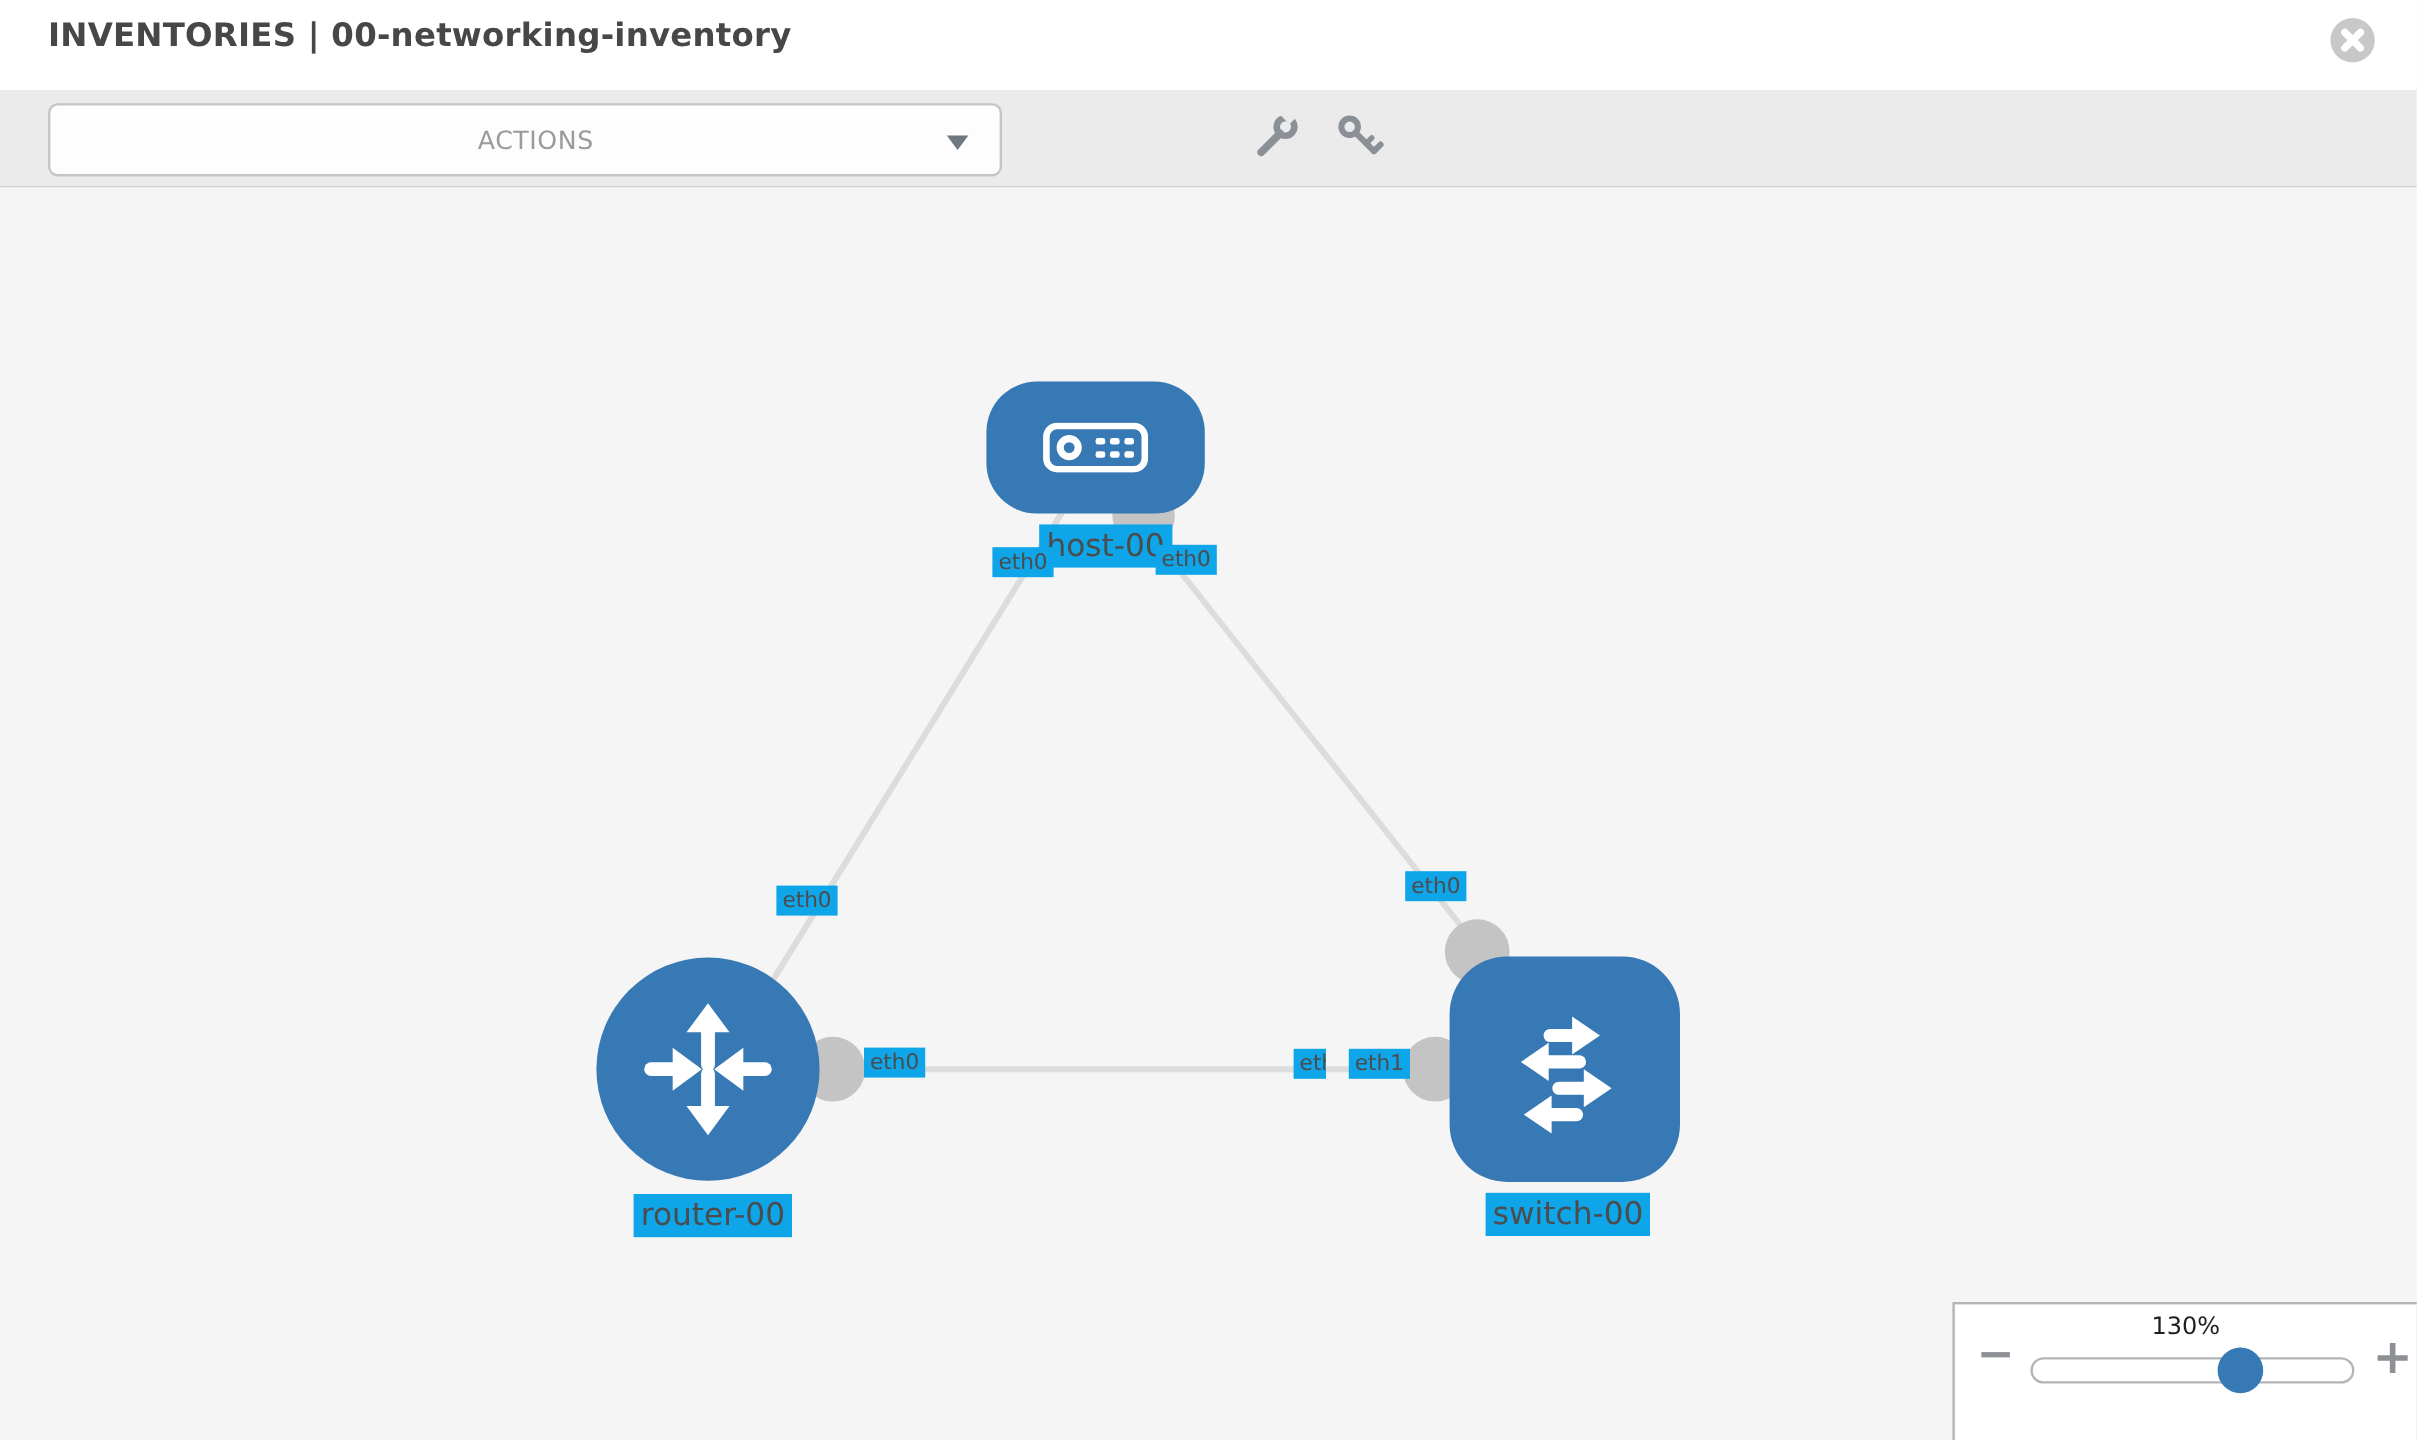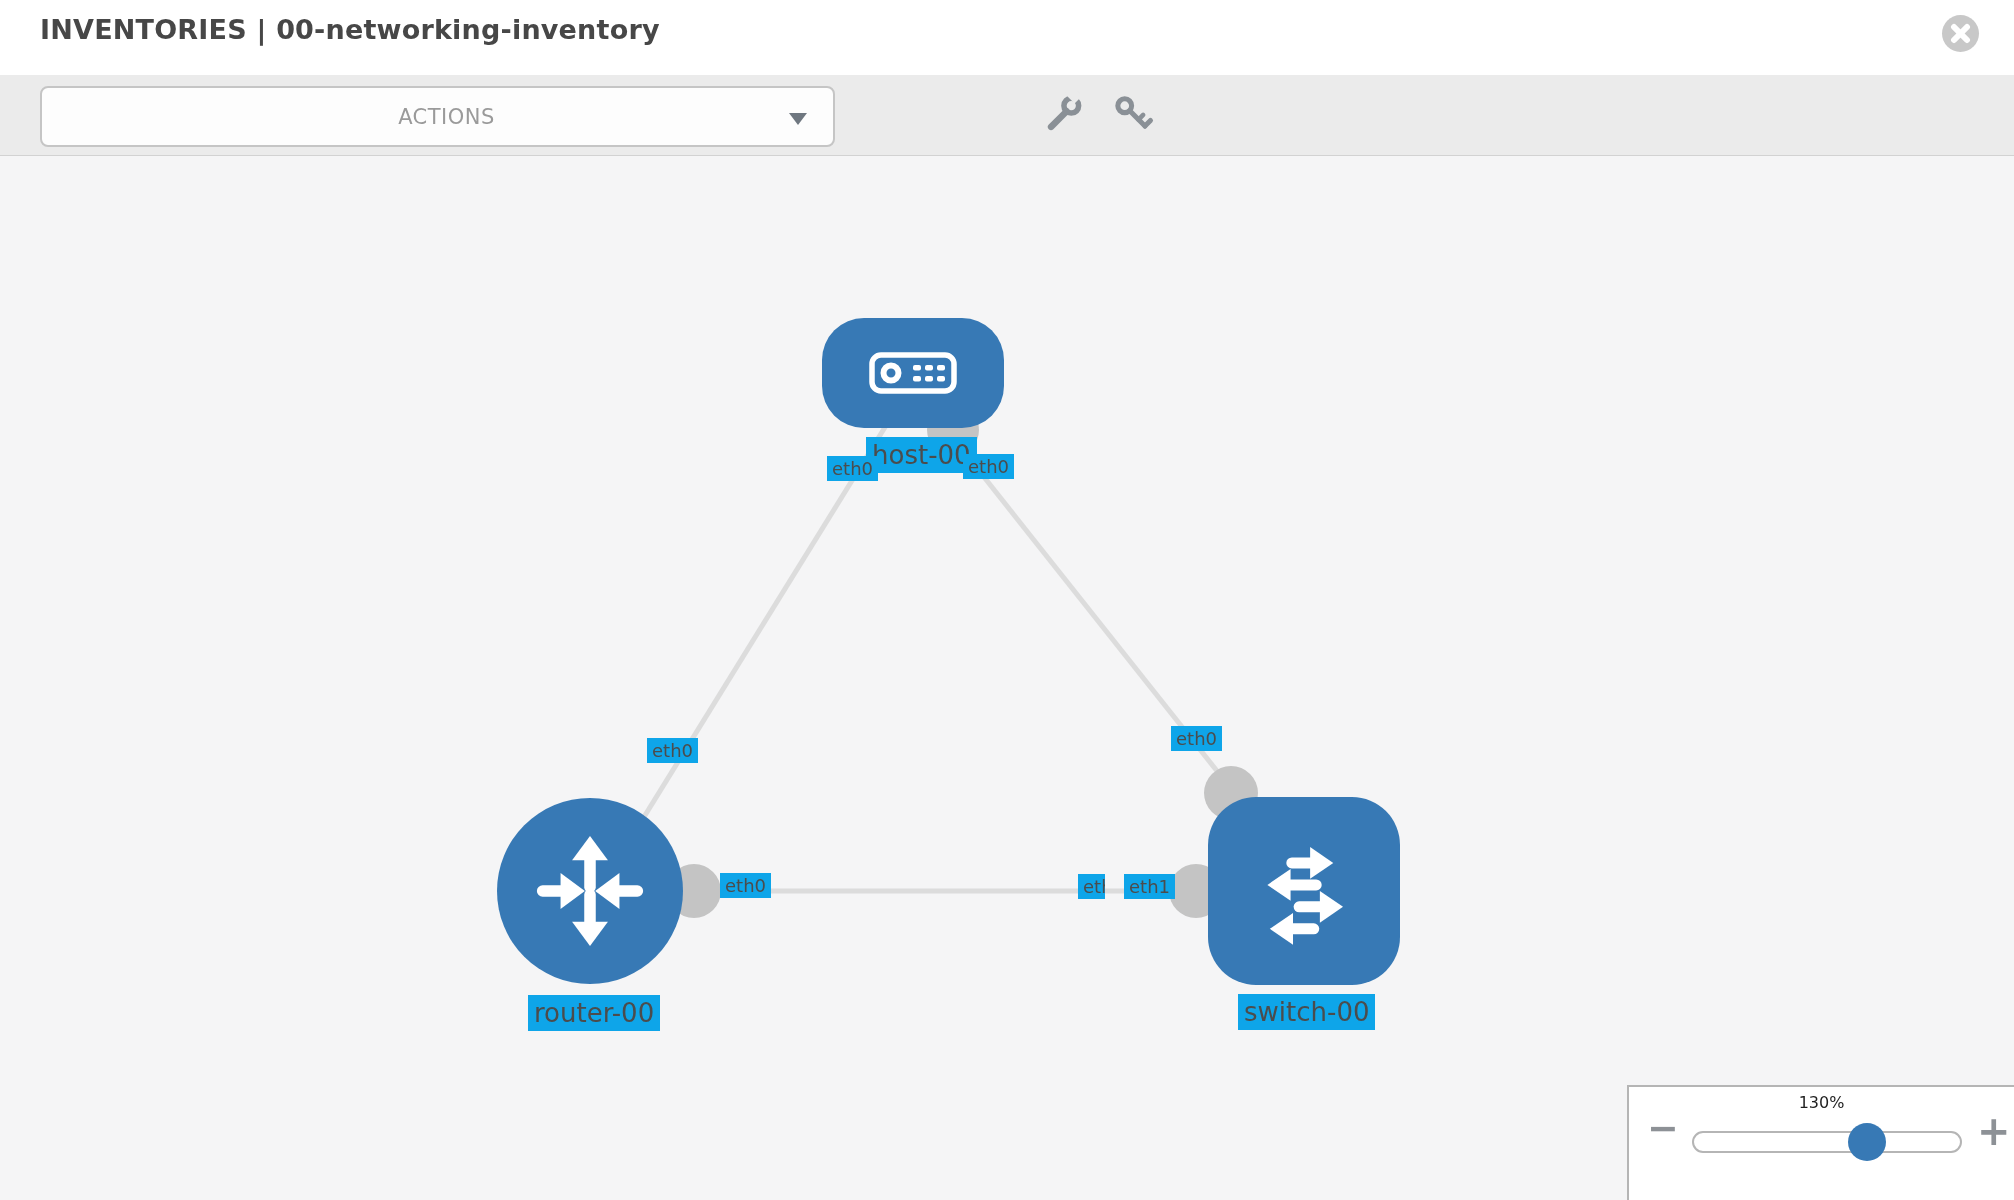--- a/index.html
+++ b/index.html
@@ -46,21 +46,21 @@
   .chip-router-upper { left:647px;  top:738px; }
   .chip-switch-upper { left:1171px; top:726px; }
   .chip-link-l       { left:720px;  top:873px; }
   .chip-link-back    { left:1078px; top:874px; width:27px; overflow:hidden; padding-right:0; }
   .chip-link-front   { left:1100px; top:874px;margin-left:24px; }
 
   
   .zoom-panel { position:absolute; left:1627px; top:1085px; width:389px; height:130px; z-index:5;
                 background:#ffffff; border:2px solid #b5b5b5; }
   .zoom-level { position:absolute; left:0; top:6px; width:100%; text-align:center;
-                font-size:16px; color:#1f1f1f; }
+                font-size:20px; color:#1f1f1f; }
   .zoom-minus { position:absolute; left:18px; top:22px; font-size:38px; font-weight:bold; color:#8d9196; cursor:pointer; line-height:1; }
   .zoom-plus  { position:absolute; left:348px; top:24px; font-size:40px; font-weight:bold; color:#8d9196; cursor:pointer; line-height:1; }
   .zoom-track { position:absolute; left:63px; top:44px; width:270px; height:22px;
                 background:#ffffff; border:2px solid #b5b5b5; border-radius:12px; cursor:pointer; }
   .zoom-thumb { position:absolute; left:154px; top:-10px; width:38px; height:38px; border-radius:50%;
                 background:#3779b5; cursor:grab; }
 </style>
 </head>
 <body>
 

